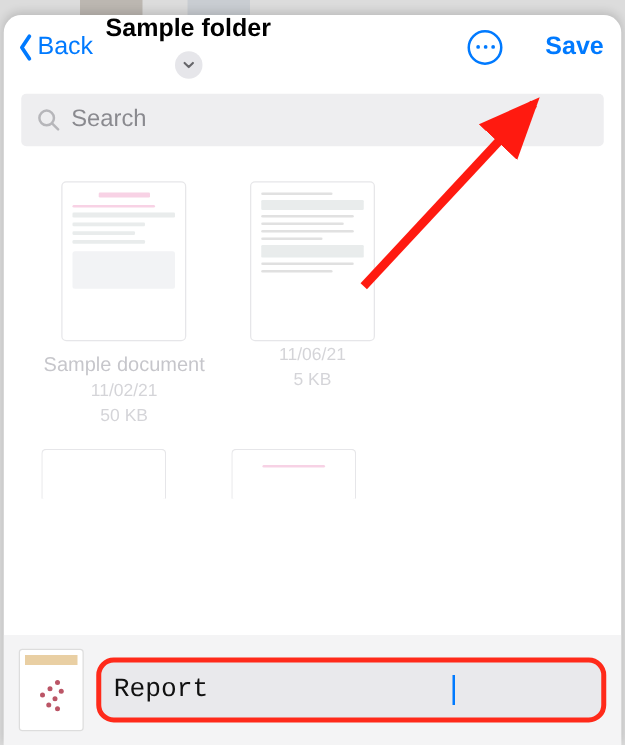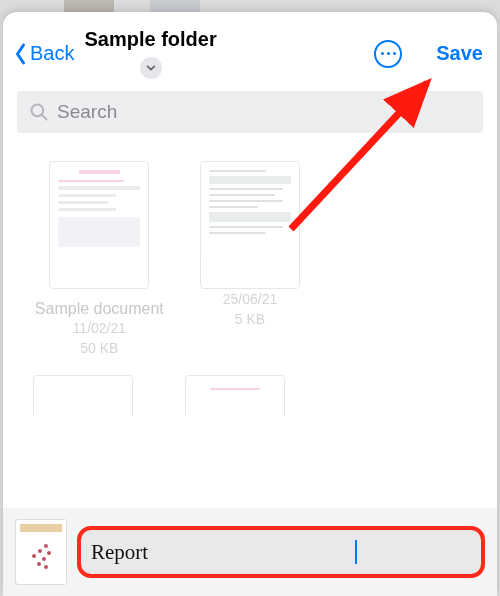--- a/index.html
+++ b/index.html
@@ -6,21 +6,21 @@
   html, body { width: 500px; height: 596px; font-family: -apple-system, "Helvetica Neue", Arial, sans-serif; background:#dcdcdc; overflow:hidden; }
   .sheet-peek { position:absolute; top:0; left:0; width:100%; height:25px; }
   .sheet-peek .peek { position:absolute; top:0; height:18px; background:#bcb7b1; border-radius:0 0 6px 6px; }
   .sheet {
     position:absolute; top:12px; left:3px; right:3px; bottom:0;
     background:#fff; border-radius:14px 14px 0 0; box-shadow:0 -2px 8px rgba(0,0,0,.15);
     overflow:hidden;
   }
   .nav {
     display:flex; align-items:center; justify-content:space-between;
-    padding:16px 14px 8px 10px;
+    padding:0 14px 8px 10px;
   }
   .nav-left { display:flex; align-items:center; gap:2px; }
   .back-btn { display:flex; align-items:center; gap:2px; color:#007aff; font-size:20px; font-weight:500; cursor:pointer; }
   .back-btn svg { width:15px; height:24px; }
   .title-wrap { display:flex; align-items:center; gap:6px; margin-left:8px;flex-direction:column; }
   .title { font-size:20px; font-weight:700; color:#000; }
   .folder-chevron {
     width:22px; height:22px; border-radius:50%; background:#e6e6ea;
     display:flex; align-items:center; justify-content:center;
   }
@@ -77,21 +77,21 @@
   .doc-thumb .hdr{position:absolute;top:4px;left:4px;right:4px;height:8px;background:#e9cfa3;}
   .doc-thumb .dots{position:absolute;top:20px;left:10px;right:10px;bottom:8px;}
   .doc-thumb .dots span{position:absolute;width:4px;height:4px;background:#b56;border-radius:50%;}
   .name-field-wrap {
     flex:1; height:52px; border:4px solid #ff2a1a; border-radius:14px;
     display:flex; align-items:center; background:#e9e9ec; padding:0 14px 0 10px;
     position:relative;
   }
   .name-input {
     border:none; outline:none; background:transparent; font-size:21px; color:#111;
-    flex:1; font-family:Liberation Serif, serif;
+    flex:1; font-family:Liberation Mono, monospace;
   }
   .cursor {
      width:2px; height:24px; background:#007aff; margin-left:-2px;
   }
   .tags-btn { display:flex; align-items:center; gap:6px; color:#007aff; font-size:20px; cursor:pointer; }
   .tags-btn svg{width:22px;height:18px;}
 
   .red-arrow {
     position:absolute; top:57px; right:52px; width:170px; height:170px; pointer-events:none;
   }
@@ -171,21 +171,21 @@
           <div style="height:8px"></div>
           <div class="blk w90" style="height:2px"></div>
             <div class="blk w80" style="height:2px"></div>
           <div class="blk w90" style="height:2px"></div>
             <div class="blk w60" style="height:2px"></div>
           <div style="height:10px"></div>
           <div class="blk w90" style="height:2px"></div>
             <div class="blk w70" style="height:2px"></div>
         </div>
       </div>
-      <div class="fmeta">25/06/21</div>
+      <div class="fmeta">11/06/21</div>
       <div class="fmeta">5 KB</div>
     </div>
   </div>
 
   <div class="grid2" style="opacity:.78;">
     <div class="thumb"></div>
     <div class="thumb">
       <div class="thumb-lines">
           <div class="red w60" style="height:2px;margin:4px auto;"></div>
         </div>

